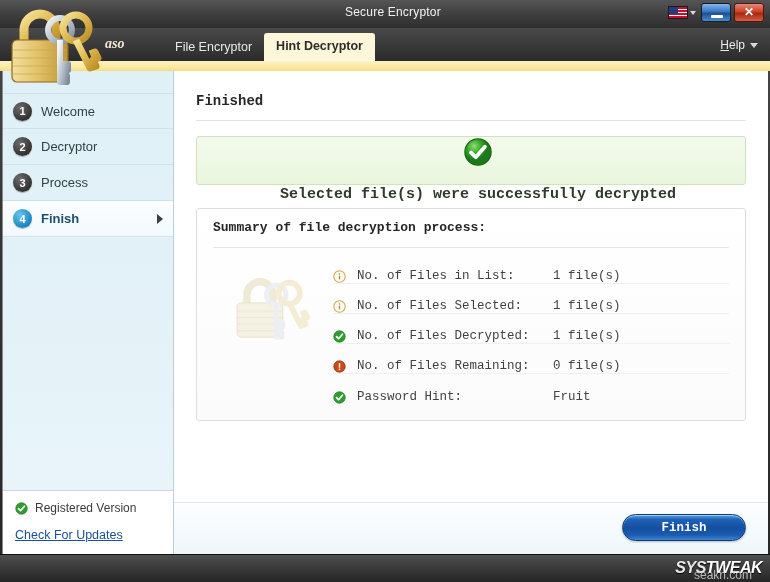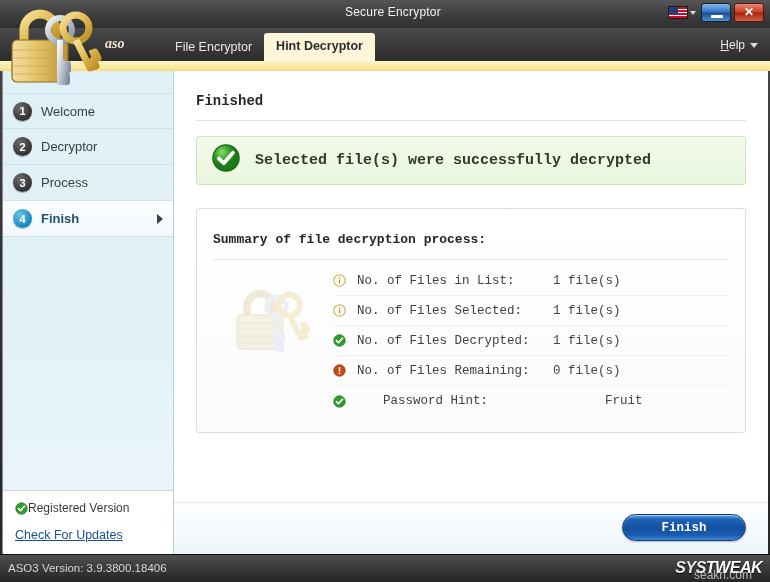--- a/index.html
+++ b/index.html
@@ -146,59 +146,60 @@
     margin-left: auto; margin-right: 10px;
     width: 0; height: 0; border-top: 5px solid transparent;
     border-bottom: 5px solid transparent; border-left: 6px solid #35414a;
   }
   .sidebar-foot {
     position: absolute; bottom: 0; left: 0; width: 100%;
     background: #fff; border-top: 1px solid #cdd9de;
     padding: 10px 0 12px 12px;
   }
   .reg {
-    display: flex; align-items: center; 
+    display: flex; align-items: center; gap: 7px;
     font-size: 12px; color: #3b3b3b; margin-bottom: 13px;
   }
   .updates {
     font-size: 12.5px; color: #1a4f9c;
     text-decoration: underline; cursor: pointer;
   }
 
   
   .content {
     flex: 1; position: relative;
     background: #fff; padding: 22px 22px 0 22px; font-family: Liberation Mono, monospace;
   }
   .page-title { font-size: 14px; font-weight: bold; color: #272727; }
   .rule { height: 1px; background: #e2e2e2; margin: 11px 0 15px; }
 
   .success-box {
     height: 49px; display: flex; align-items: center; gap: 14px;
     padding-left: 14px; border: 1px solid #cfe3bf; border-radius: 3px;
     background: linear-gradient(180deg,#f3faec 0%,#e9f6dd 100%);
+    flex-direction: column;
   }
   .success-text { font-size: 15px; font-weight: bold; color: #2f3a28; }
 
   .summary {
     margin-top: 23px; border: 1px solid #dedede; border-radius: 3px;
     background: linear-gradient(180deg,#fff 0%,#fbfbfb 100%);
-    padding: 23px 16px 16px;
+    padding: 11px 16px 16px;
   }
   .summary-title { font-size: 13px; font-weight: bold; color: #262626; }
   .summary-rule { height: 1px; background: #e6e6e6; margin: 12px 0 6px; }
   .summary-body { display: flex; align-items: flex-start; }
   .summary-ill { width: 120px; padding-top: 14px; text-align: center; flex: none; }
   .rows { flex: 1; }
   .srow {
-    height: 30px; display: flex; align-items: center;
+    height: 30px; display: flex; align-items: flex-end;
     font-size: 12.5px; color: #414141;
     border-bottom: 1px solid #f0f0f0;
   }
-  .srow:last-child { border-bottom: none; gap: 26px; }
+  .srow:last-child { border-bottom: none; }
   .srow .ic { width: 24px; flex: none; display: flex; align-items: center; }
   .srow .lbl { flex: none; width: 196px; }
   .srow .val { color: #444; }
 
   
   .ico { width: 13px; height: 13px; display: block; }
 
   
   .footer {
     position: absolute; bottom: 0; left: 0; right: 0; height: 52px;
@@ -453,20 +454,19 @@
         </div>
       </div>
 
       <div class="footer">
         <div class="finish-btn">Finish</div>
       </div>
     </div>
   </div>
 
   <div class="statusbar">
-    <div class="status-text">ASO3 Version: 3.9.3800.18406</div>
     <div class="logo">
       <span>SYS</span><span class="w">TWEAK</span>
     </div>
     <div class="watermark">seakn.com</div>
   </div>
 
 </div>
 
 </body></html>

